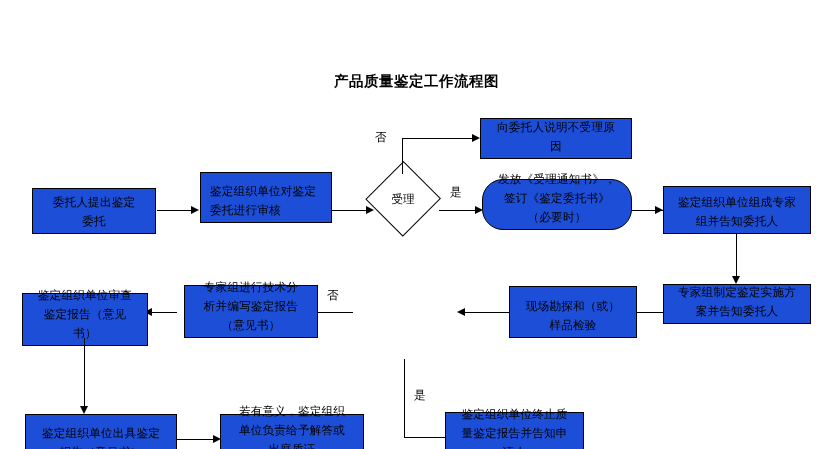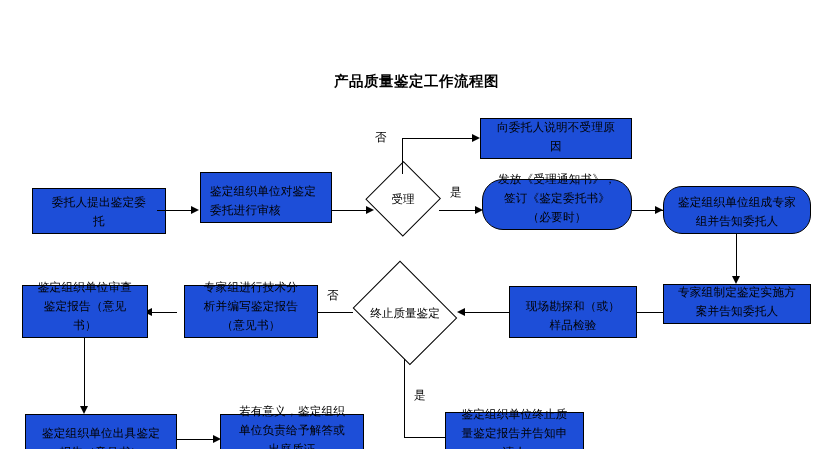--- a/index.html
+++ b/index.html
@@ -111,21 +111,21 @@
     white-space: nowrap;
   }
 </style>
 </head>
 <body>
 
 <div id="canvas">
 
   <div id="title">产品质量鉴定工作流程图</div>
 
-  <div class="node" style="left:32px; top:140px; width:134px; height:46px;">
+  <div class="node" style="left:32px; top:140px; width:124px; height:46px;">
     <span class="txt">委托人提出鉴定委托</span>
   </div>
 
   <div class="hline" style="left:157px; top:162px; width:35px;"></div>
   <div class="arrow right" style="left:191px; top:158px;"></div>
 
   <div class="node left-align" style="left:200px; top:124px; width:132px; height:51px;">
     <span class="txt">鉴定组织单位对鉴定委托进行审核</span>
   </div>
 
@@ -150,58 +150,54 @@
   <div class="arrow right" style="left:475px; top:158px;"></div>
   <div class="edge-label" style="left:450px; top:137px;">是</div>
 
   <div class="node" style="left:482px; top:131px; width:150px; height:51px;border-radius:21px;">
     <span class="txt">发放《受理通知书》，签订《鉴定委托书》（必要时）</span>
   </div>
 
   <div class="hline" style="left:632px; top:162px; width:32px;"></div>
   <div class="arrow right" style="left:655px; top:158px;"></div>
 
-  <div class="node" style="left:663px; top:138px; width:148px; height:48px;border-radius:19px;">
+  <div class="node" style="left:663px; top:138px; width:148px; height:48px;">
     <span class="txt">鉴定组织单位组成专家组并告知委托人</span>
   </div>
 
   <div class="vline" style="left:736px; top:186px; height:48px;"></div>
   <div class="arrow down" style="left:732px; top:228px;"></div>
 
   <div class="node" style="left:663px; top:236px; width:148px; height:40px;">
     <span class="txt">专家组制定鉴定实施方案并告知委托人</span>
   </div>
 
   <div class="hline" style="left:621px; top:264px; width:42px;"></div>
   <div class="arrow left" style="left:617px; top:260px;"></div>
 
   <div class="node" style="left:509px; top:238px; width:128px; height:52px;">
     <span class="txt">现场勘探和（或）样品检验</span>
   </div>
 
   <div class="hline" style="left:462px; top:264px; width:47px;"></div>
   <div class="arrow left" style="left:457px; top:260px;"></div>
 
-  <div class="decision" style="left:349px; top:219px; width:112px; height:92px;">
-    <div class="dia-shape"></div>
-    <div class="dia-label">终止质量鉴定</div>
-  </div>
 
   <div class="hline" style="left:311px; top:264px; width:42px;"></div>
   <div class="arrow left" style="left:307px; top:260px;"></div>
   <div class="edge-label" style="left:327px; top:240px;">否</div>
 
   <div class="node" style="left:184px; top:237px; width:134px; height:53px;">
     <span class="txt">专家组进行技术分析并编写鉴定报告（意见书）</span>
   </div>
 
   <div class="hline" style="left:148px; top:264px; width:29px;"></div>
   <div class="arrow left" style="left:144px; top:260px;"></div>
 
-  <div class="node" style="left:22px; top:237px; width:126px; height:53px;">
+  <div class="node" style="left:22px; top:245px; width:126px; height:53px;">
     <span class="txt">鉴定组织单位审查鉴定报告（意见书）</span>
   </div>
 
   <div class="vline" style="left:84px; top:290px; height:74px;"></div>
   <div class="arrow down" style="left:80px; top:358px;"></div>
 
   <div class="vline" style="left:404px; top:311px; height:79px;"></div>
   <div class="hline" style="left:404px; top:389px; width:64px;"></div>
   <div class="arrow right" style="left:466px; top:385px;"></div>
   <div class="edge-label" style="left:414px; top:340px;">是</div>

